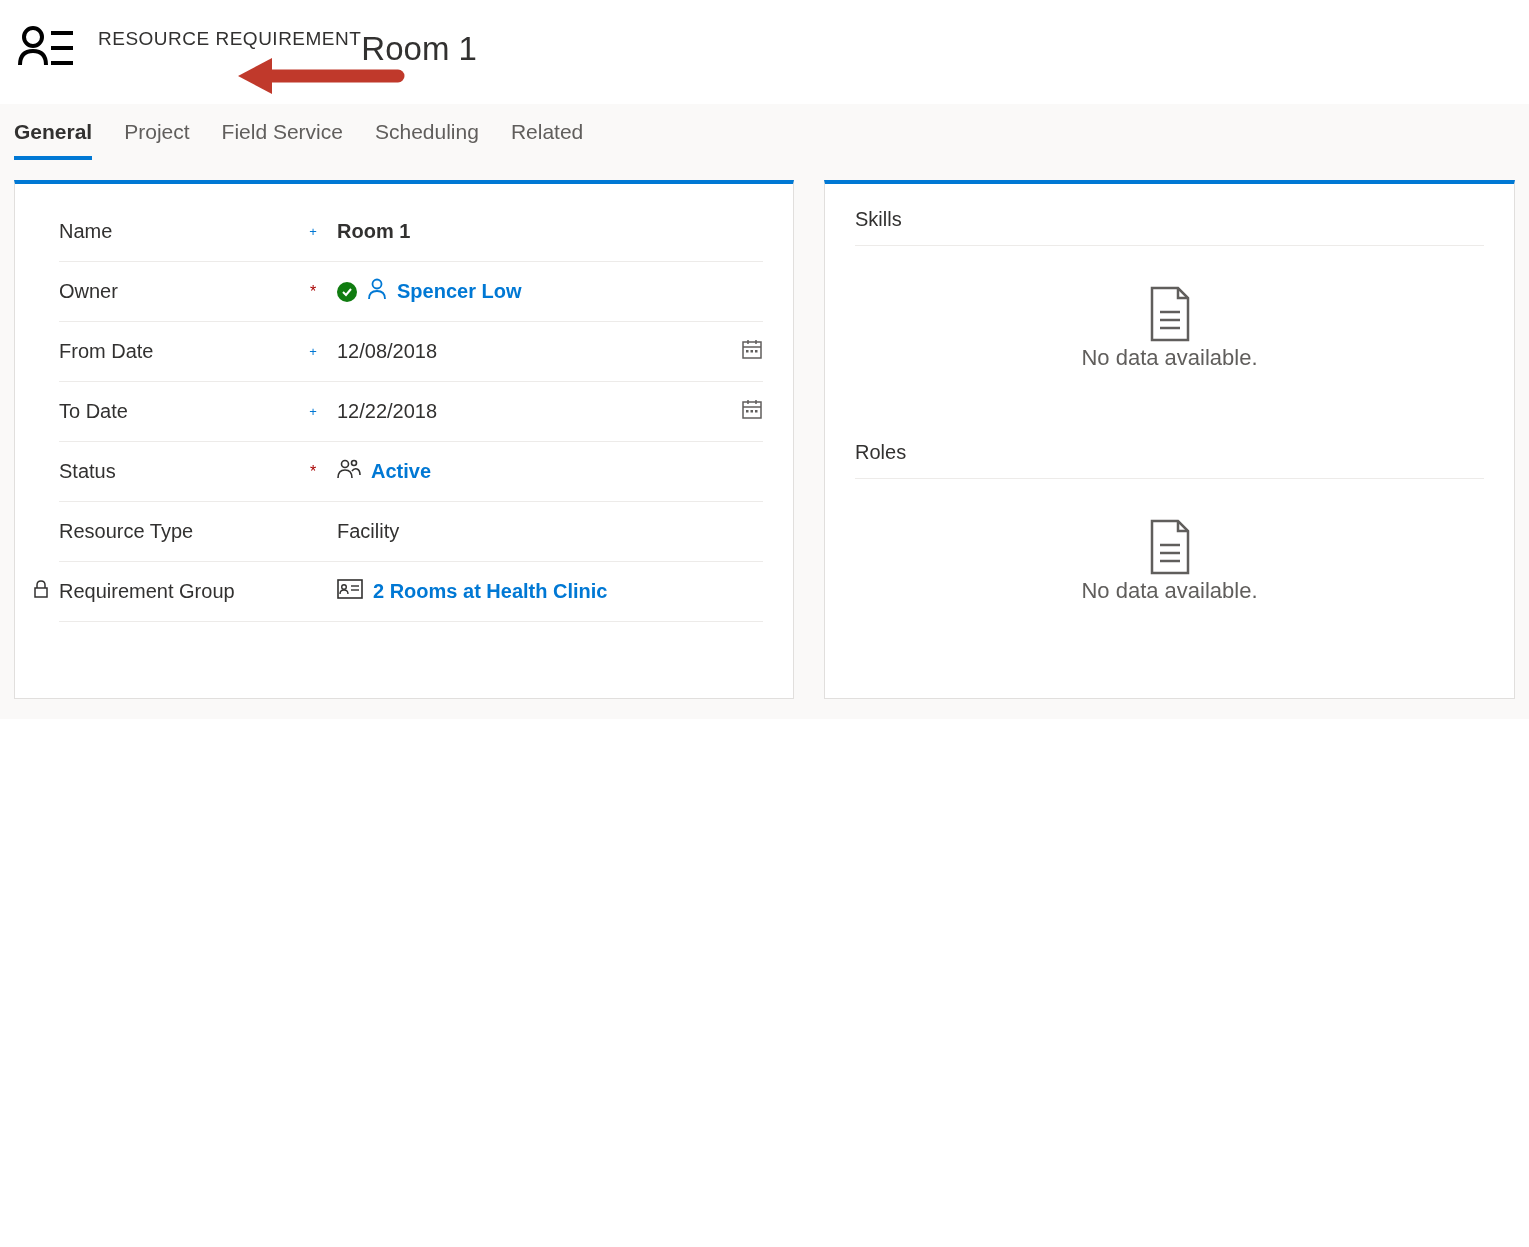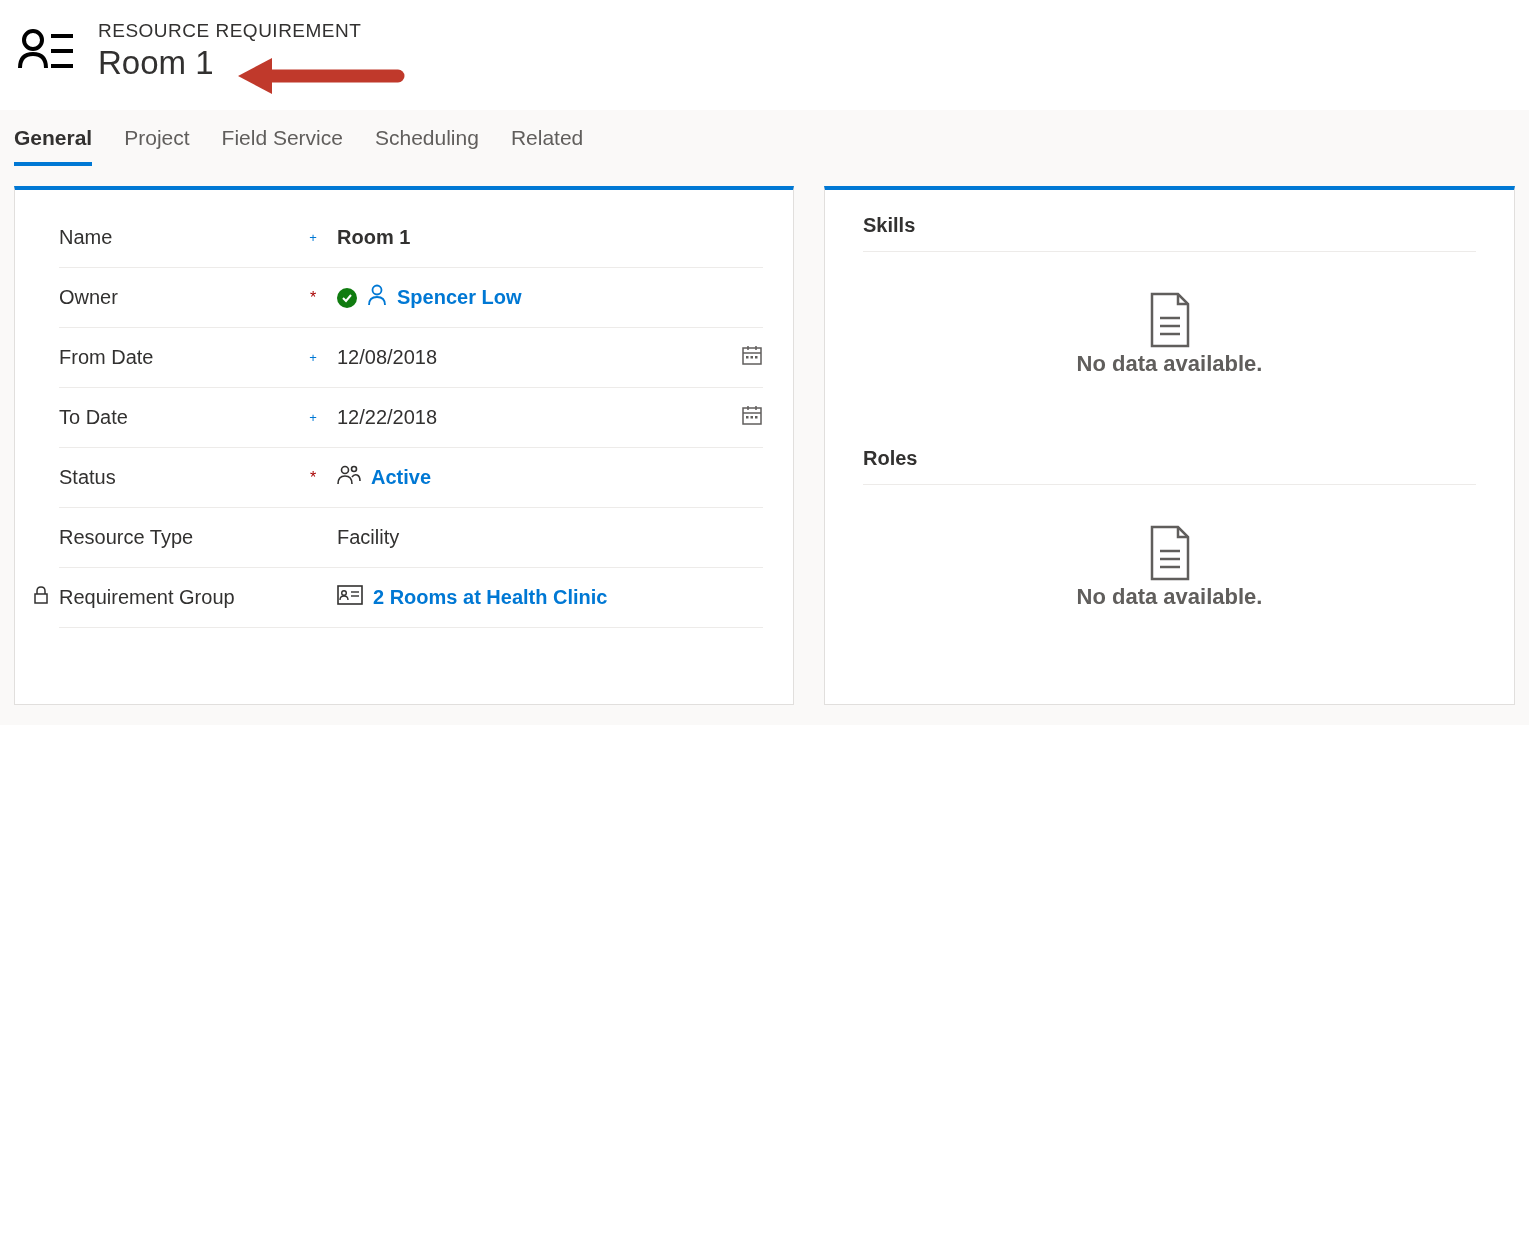--- a/index.html
+++ b/index.html
@@ -22,21 +22,21 @@
   }
   .header-icon {
     width: 56px;
     height: 56px;
     display: flex;
     align-items: center;
     justify-content: center;
   }
   .header-text {
     display: flex;
-    flex-direction: column;
+    flex-direction: row;
   }
   .entity-type {
     font-size: 19px;
     letter-spacing: 0.5px;
     color: #323130;
     font-weight: 400;
   }
   .entity-title {
     font-size: 33px;
     color: #323130;
@@ -95,23 +95,22 @@
     border: 1px solid #e1dfdd;
     border-top: 4px solid #0078d4;
     flex-shrink: 0;
   }
   .panel-left {
     width: 780px;
     padding: 18px 30px 24px 44px;
   }
   .panel-right {
     flex: 1;
-    padding: 24px 38px;
+    padding: 24px 30px;
     min-width: 400px;
-    font-weight: bold;
   }
   .form-row {
     display: flex;
     align-items: center;
     min-height: 60px;
     border-bottom: 1px solid #edebe9;
     padding: 12px 0;
   }
   .form-label {
     width: 248px;

